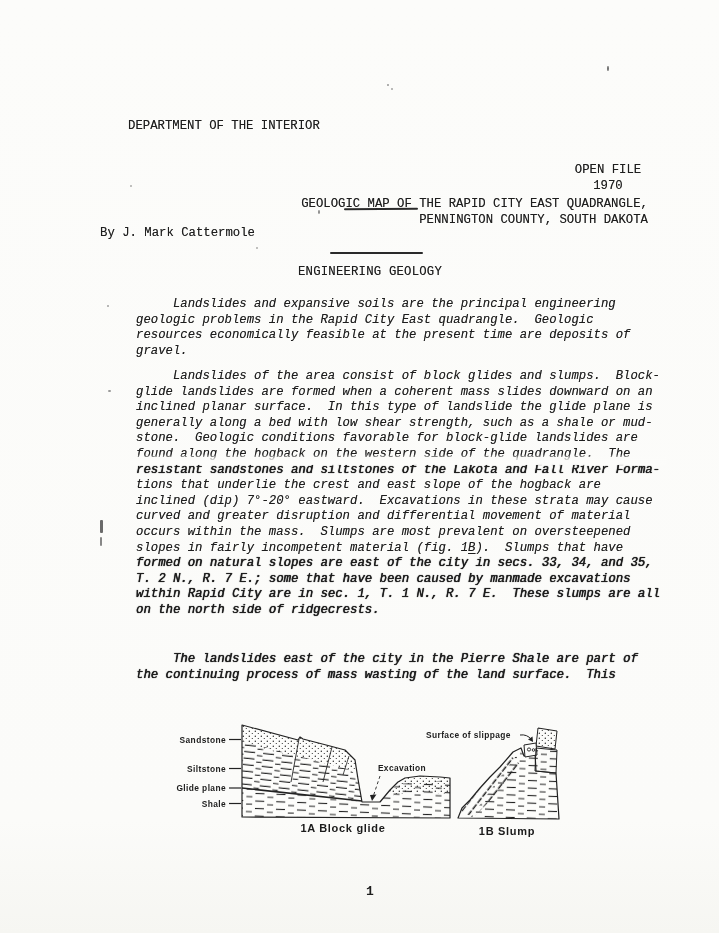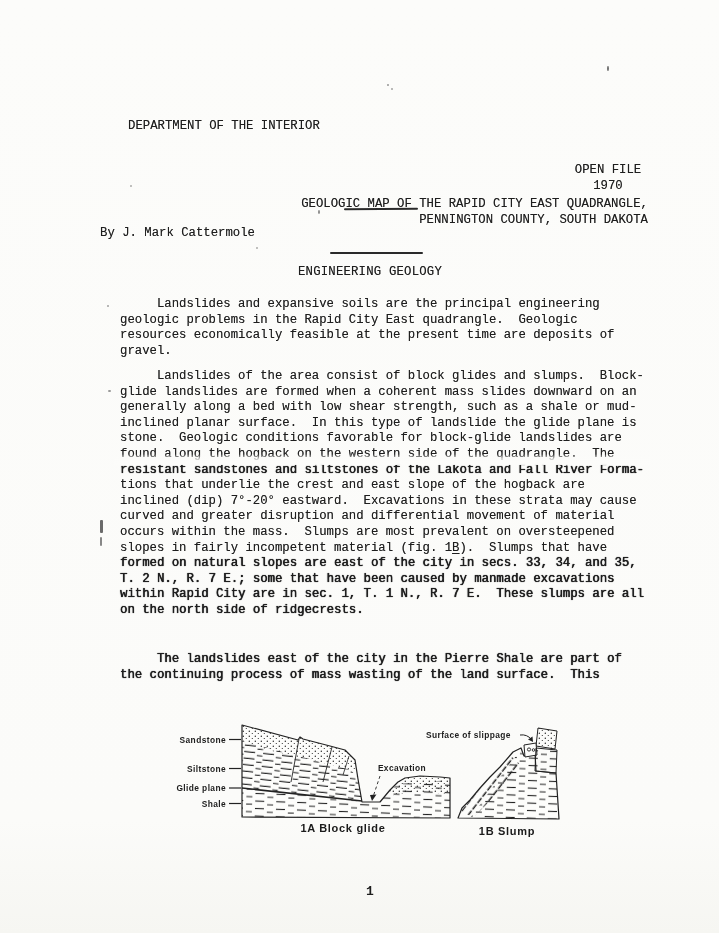--- a/index.html
+++ b/index.html
@@ -19,21 +19,21 @@
     background:linear-gradient(to bottom,rgba(252,252,250,0) 0%,rgba(252,252,250,0.72) 40%,rgba(252,252,250,0.97) 100%);
   }
   .header{position:absolute;top:119px;left:128px;width:522px;display:flex;justify-content:space-between;}
   .header .right{width:84px;text-align:center;margin-top:44px;}
   .title-block{position:absolute;top:165px;left:108px;width:540px;text-align:right;margin-top:32px;}
   .rule{position:absolute;height:2px;background:#2a2a2a;border-radius:1px;}
   .rule1{top:208px;left:344px;width:74px;transform:rotate(-0.4deg);}
   .rule2{top:252px;left:330px;width:93px;}
   .byline{position:absolute;top:226px;left:100px;width:540px;}
   .section-heading{position:absolute;top:265px;left:100px;width:540px;text-align:center;letter-spacing:0.2px;}
-  .para{position:absolute;left:120px;}
+  .para{position:absolute;left:136px;font-style:italic;}
   .para1{top:297px;}
   .para2{top:369px;}
   .para3{top:652px;}
   .pageno{position:absolute;top:884px;left:330px;width:80px;text-align:center;font-weight:bold;font-size:13px;}
   .fig{position:absolute;}
   .figA{left:152px;top:720px;}
   .figB{left:424px;top:722px;}
   .figlbl{font-family:"Liberation Sans","DejaVu Sans",sans-serif;font-weight:bold;font-size:8.4px;letter-spacing:0.4px;fill:#1d1d1d;}
   .figcap{font-family:"Liberation Sans","DejaVu Sans",sans-serif;font-weight:bold;font-size:11px;letter-spacing:0.7px;fill:#1b1b1b;}
   .speck{position:absolute;background:#3a3a3a;border-radius:45%;}
@@ -79,22 +79,22 @@
   <div class="para para1 txt">
     <div class="tl">     Landslides and expansive soils are the principal engineering</div>
     <div class="tl">geologic problems in the Rapid City East quadrangle.  Geologic</div>
     <div class="tl">resources economically feasible at the present time are deposits of</div>
     <div class="tl">gravel.</div>
   </div>
 
   <div class="para para2 txt">
     <div class="tl">     Landslides of the area consist of block glides and slumps.  Block-</div>
     <div class="tl">glide landslides are formed when a coherent mass slides downward on an</div>
+    <div class="tl">inclined planar surface.  In this type of landslide the glide plane is</div>
     <div class="tl">generally along a bed with low shear strength, such as a shale or mud-</div>
-    <div class="tl">inclined planar surface.  In this type of landslide the glide plane is</div>
     <div class="tl">stone.  Geologic conditions favorable for block-glide landslides are</div>
     <div class="tl fade-line">found along the hogback on the western side of the quadrangle.  The</div>
     <div class="tl dark">resistant sandstones and siltstones of the Lakota and Fall River Forma-</div>
     <div class="tl">tions that underlie the crest and east slope of the hogback are</div>
     <div class="tl">inclined (dip) 7°-20° eastward.  Excavations in these strata may cause</div>
     <div class="tl">curved and greater disruption and differential movement of material</div>
     <div class="tl">occurs within the mass.  Slumps are most prevalent on oversteepened</div>
     <div class="tl"><span>slopes in fairly incompetent material (fig. 1</span><span class="u">B</span><span>).  Slumps that have</span></div>
     <div class="tl dark">formed on natural slopes are east of the city in secs. 33, 34, and 35,</div>
     <div class="tl dark">T. 2 N., R. 7 E.; some that have been caused by manmade excavations</div>

